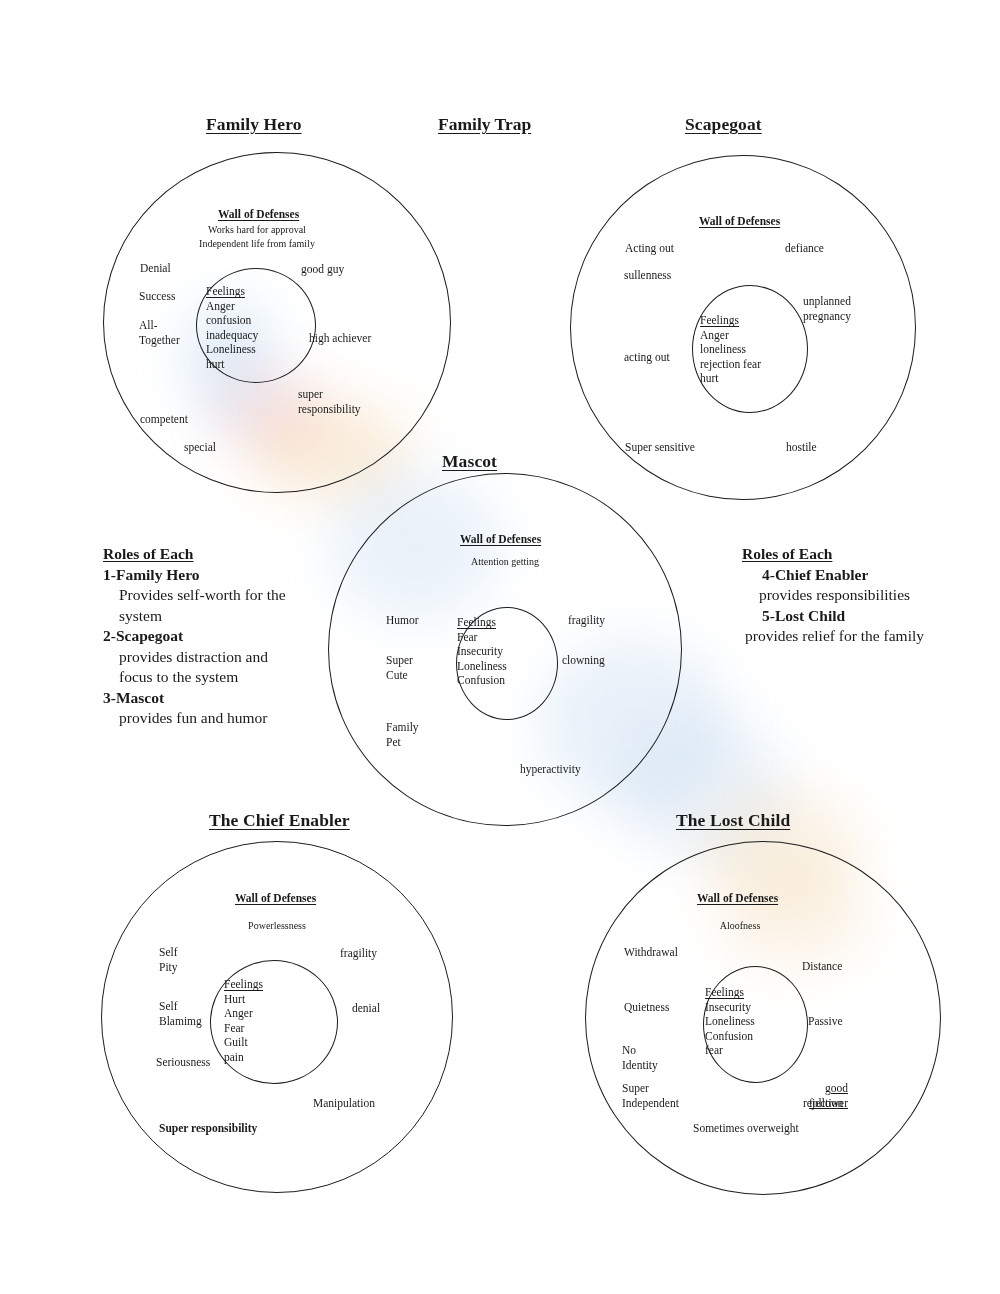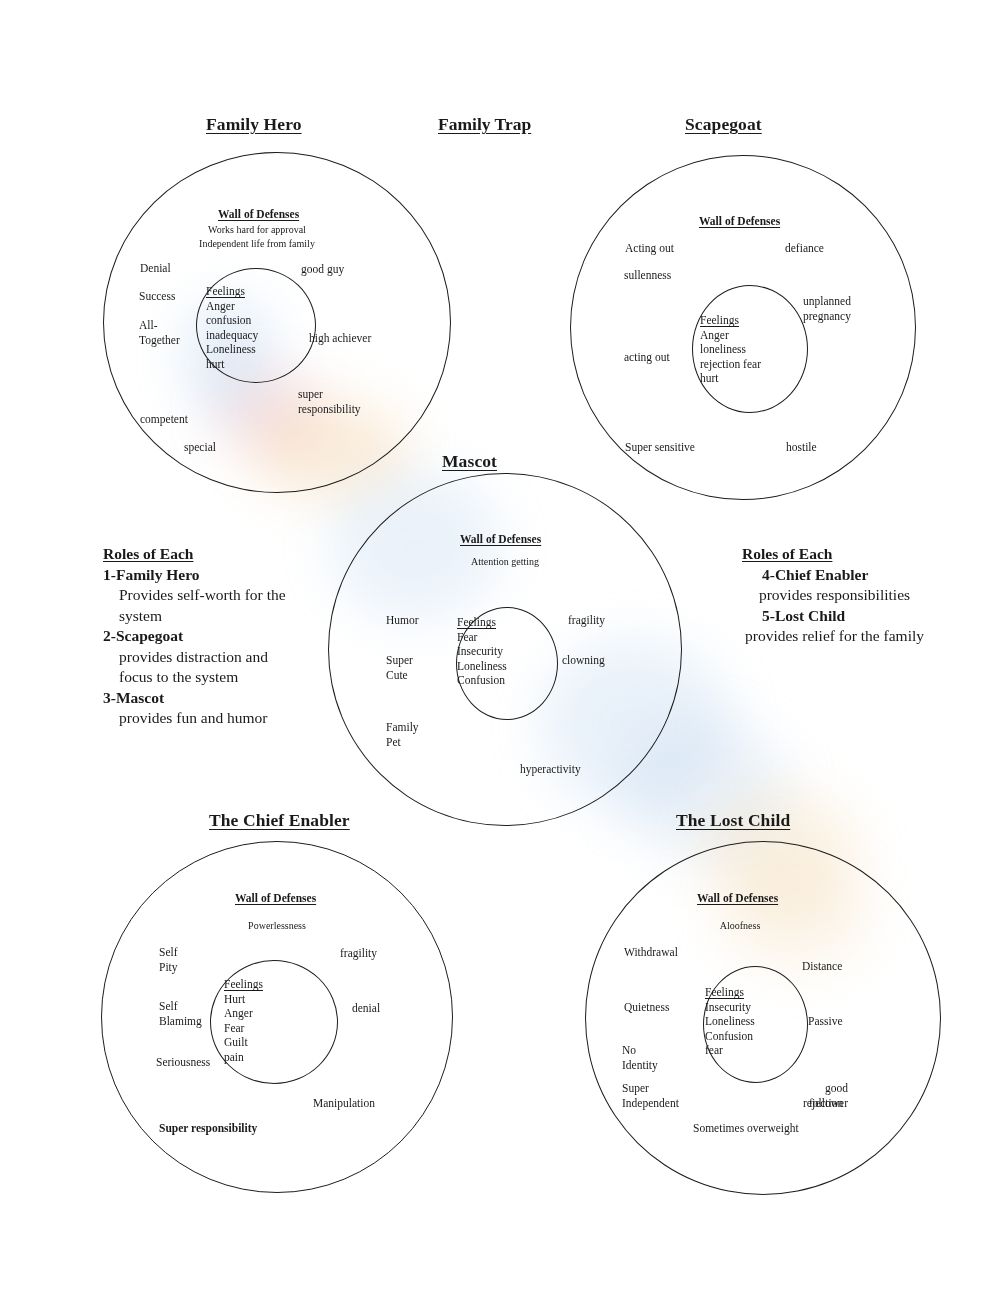--- a/index.html
+++ b/index.html
@@ -303,19 +303,19 @@
     <div>No</div>
     <div>Identity</div>
   </div>
   <div class="defense" style="left:622px; top:1081px;">
     <div>Super</div>
     <div>Independent</div>
   </div>
   <div class="defense" style="left:802px; top:959px;">Distance</div>
   <div class="defense" style="left:808px; top:1014px;">Passive</div>
   <div class="defense" style="left:803px; top:1096px;">rejection</div>
-  <div class="defense r" style="left:760px; top:1081px; width:88px;">
+  <div class="defense r" style="left:760px; top:1081px; width:88px;text-decoration:underline;">
     <div>good</div>
     <div>follower</div>
   </div>
   <div class="defense" style="left:693px; top:1121px;">Sometimes overweight</div>
 
 </div>
 
 </body></html>

